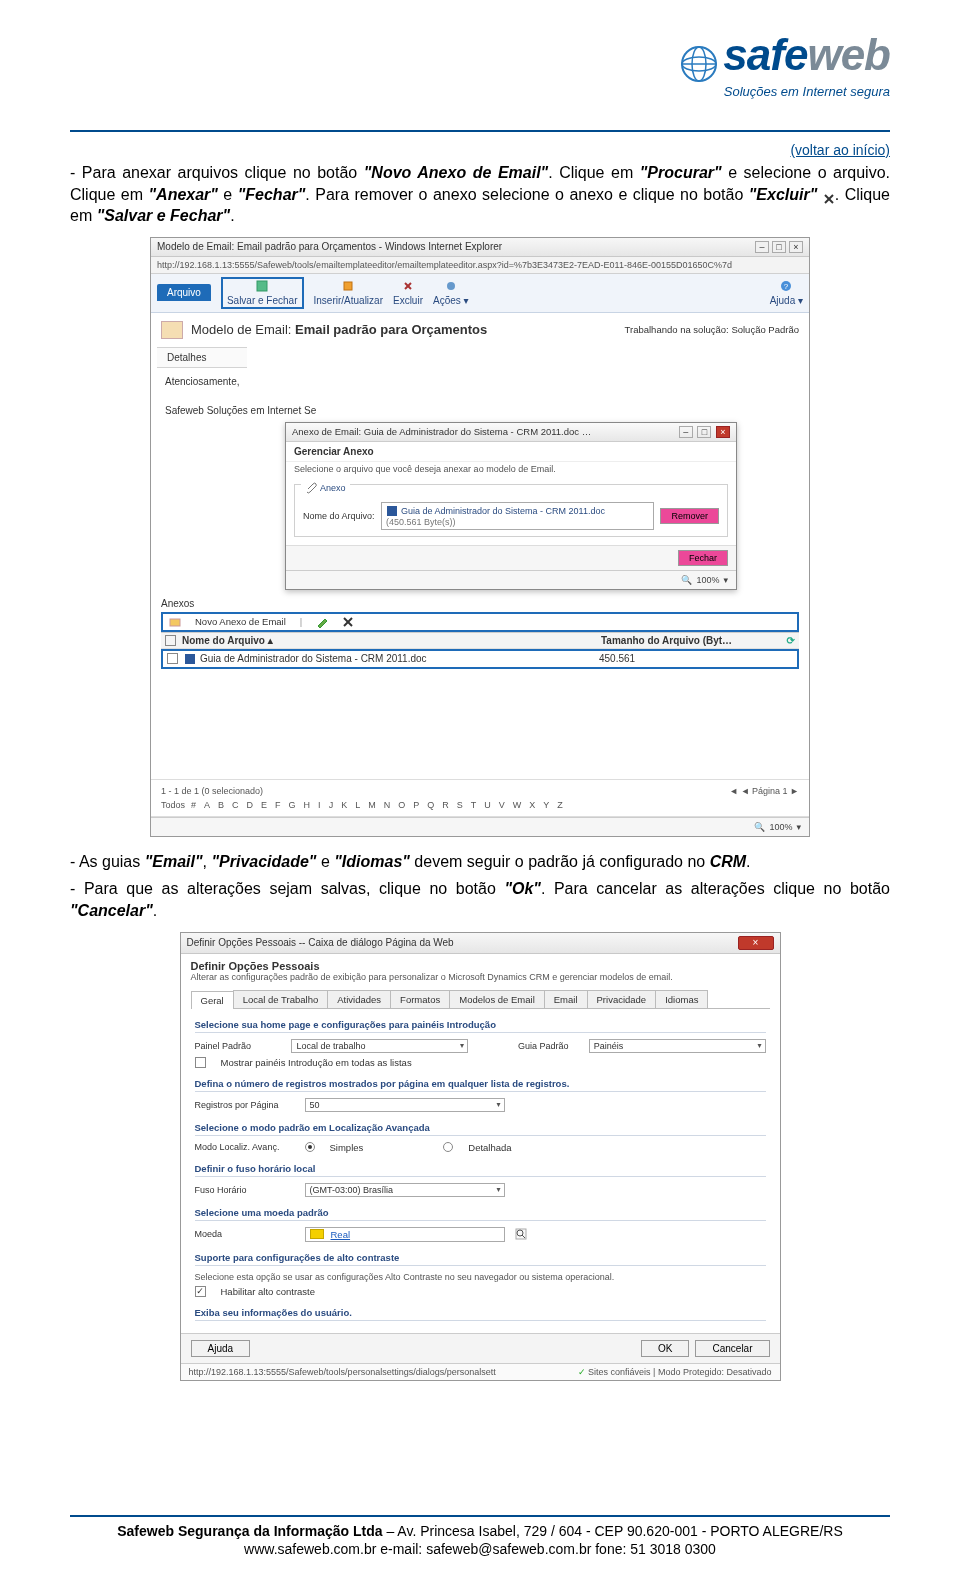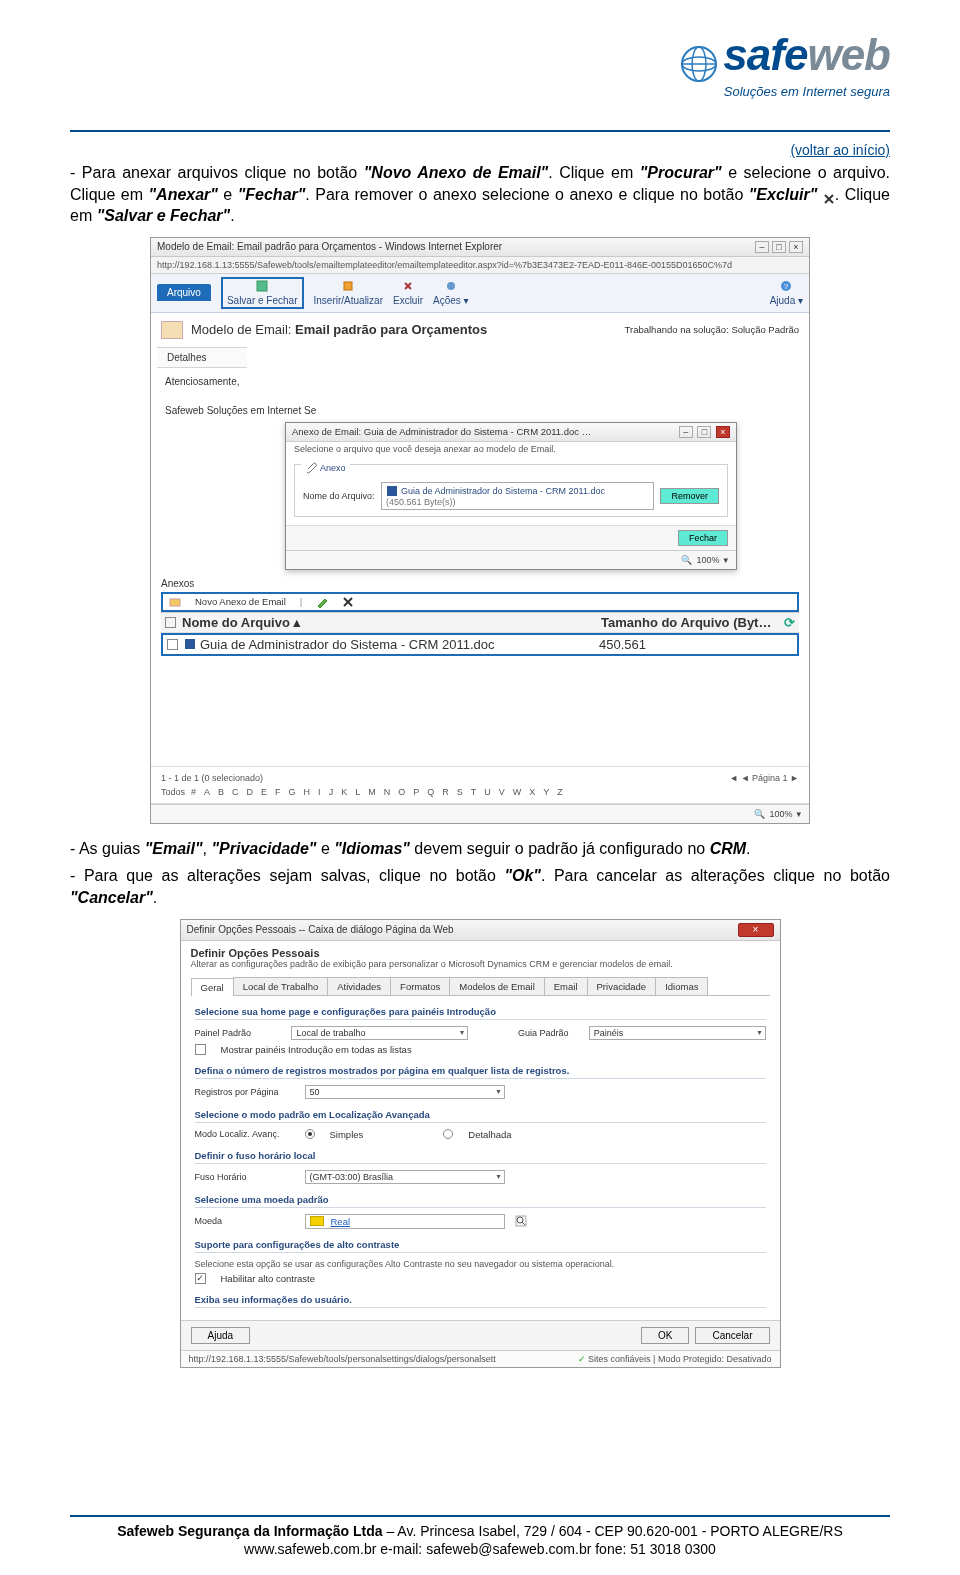--- a/index.html
+++ b/index.html
@@ -174,38 +174,38 @@
   }
   .fieldrow {
     display:flex; align-items:center; padding:6px 8px; gap:6px;
   }
   .fieldrow .lbl { font-size:9px; color:#333; width:72px; }
   .fieldrow .filebox {
     flex:1; border:1px solid #aaa; padding:2px 4px; font-size:9px; color:#2a4b80;
     display:flex; flex-direction:column;
   }
   .btn-sm {
-    border:1px solid #999; background:#5eead4; padding:2px 10px; font-size:9px;
+    border:1px solid #999; background:#ec4899; padding:2px 10px; font-size:9px;
   }
   .dlg-foot {
     border-top:1px solid #ddd; padding:4px 8px; display:flex; justify-content:flex-end; gap:6px;
     background:#f6f6f6;
   }
   .zoom { display:flex; align-items:center; gap:4px; font-size:9px; color:#444; }
   .anexos {
     margin:8px 10px 0 10px;
   }
   .anexos-h { font-size:10px; margin-bottom:3px; }
   .anexos-bar {
     border:2px solid #1e6bb8; display:flex; gap:14px; padding:2px 6px; font-size:9.5px;
   }
   .tbl {
     border-top:1px solid #ccc;
   }
-  .tbl-row { display:flex; border-bottom:1px solid #e0e0e0; font-size:13px; padding:2px 4px; align-items:center; }
+  .tbl-row { display:flex; border-bottom:1px solid #e0e0e0; font-size:10px; padding:2px 4px; align-items:center; }
   .tbl-row.head { background:#f4f4f4; font-weight:bold; }
   .cb { width:11px; height:11px; border:1px solid #888; margin-right:6px; }
   .col-name { flex:1; }
   .col-size { width:180px; }
   .refresh { width:14px; text-align:right; color:#2a8; font-weight:bold; }
   .hl-row { border:2px solid #1e6bb8; }
   .pager {
     display:flex; justify-content:space-between; padding:6px 10px 2px 10px; font-size:9px; color:#555;
     border-top:1px solid #ddd; margin-top:110px;
   }
@@ -384,20 +384,21 @@
 
       <div class="dialog">
         <div class="dlg-title">
           <span>Anexo de Email: Guia de Administrador do Sistema - CRM 2011.doc …</span>
           <span class="dlg-closebtns">
             <span>–</span>
             <span>□</span>
             <span class="x">×</span>
           </span>
         </div>
+        <div class="dlg-h">Gerenciar Anexo</div>
         <div class="dlg-sub">Selecione o arquivo que você deseja anexar ao modelo de Email.</div>
         <div class="fieldset">
           <div class="legend">
             <span class="iconbox"><svg viewBox="0 0 12 12">
                   <path d="M3 7 L8 2 Q10 0 11 2 Q12 4 10 5 L5 10 Q3 12 2 10" fill="none" stroke="#777"></path>
                 </svg></span>
             <span>Anexo</span>
           </div>
           <div class="fieldrow">
             <span class="lbl">Nome do Arquivo:</span>

